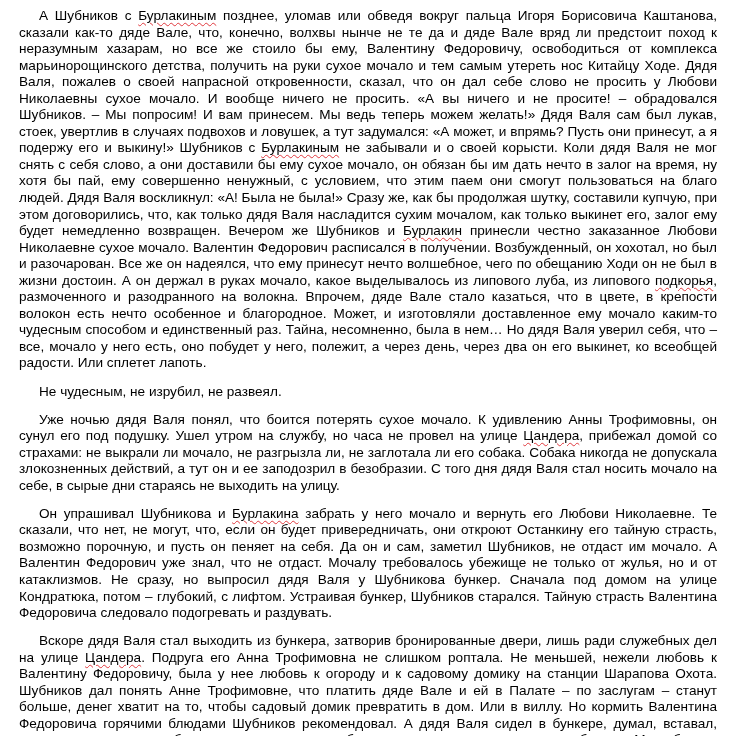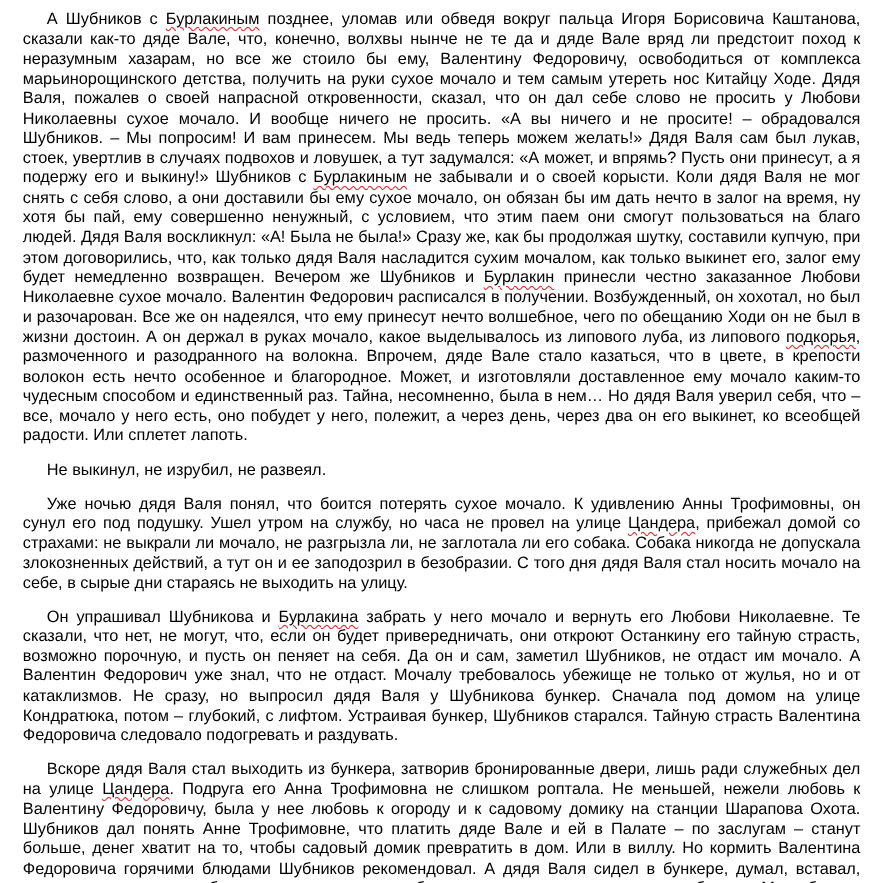--- a/index.html
+++ b/index.html
@@ -34,20 +34,20 @@
       text-underline-offset: 2px;
       margin-top: 44px;
     }
   </style>
 </head>
 <body>
 
 <div class="page">
   <p class="para"><span>А Шубников с </span><span class="spell">Бурлакиным</span><span> позднее, уломав или обведя вокруг пальца Игоря Борисовича Каштанова, сказали как-то дяде Вале, что, конечно, волхвы нынче не те да и дяде Вале вряд ли предстоит поход к неразумным хазарам, но все же стоило бы ему, Валентину Федоровичу, освободиться от комплекса марьинорощинского детства, получить на руки сухое мочало и тем самым утереть нос Китайцу Ходе. Дядя Валя, пожалев о своей напрасной откровенности, сказал, что он дал себе слово не просить у Любови Николаевны сухое мочало. И вообще ничего не просить. «А вы ничего и не просите! – обрадовался Шубников. – Мы попросим! И вам принесем. Мы ведь теперь можем желать!» Дядя Валя сам был лукав, стоек, увертлив в случаях подвохов и ловушек, а тут задумался: «А может, и впрямь? Пусть они принесут, а я подержу его и выкину!» Шубников с </span><span class="spell">Бурлакиным</span><span> не забывали и о своей корысти. Коли дядя Валя не мог снять с себя слово, а они доставили бы ему сухое мочало, он обязан бы им дать нечто в залог на время, ну хотя бы пай, ему совершенно ненужный, с условием, что этим паем они смогут пользоваться на благо людей. Дядя Валя воскликнул: «А! Была не была!» Сразу же, как бы продолжая шутку, составили купчую, при этом договорились, что, как только дядя Валя насладится сухим мочалом, как только выкинет его, залог ему будет немедленно возвращен. Вечером же Шубников и </span><span class="spell">Бурлакин</span><span> принесли честно заказанное Любови Николаевне сухое мочало. Валентин Федорович расписался в получении. Возбужденный, он хохотал, но был и разочарован. Все же он надеялся, что ему принесут нечто волшебное, чего по обещанию Ходи он не был в жизни достоин. А он держал в руках мочало, какое выделывалось из липового луба, из липового </span><span class="spell">подкорья</span><span>, размоченного и разодранного на волокна. Впрочем, дяде Вале стало казаться, что в цвете, в крепости волокон есть нечто особенное и благородное. Может, и изготовляли доставленное ему мочало каким-то чудесным способом и единственный раз. Тайна, несомненно, была в нем… Но дядя Валя уверил себя, что – все, мочало у него есть, оно побудет у него, полежит, а через день, через два он его выкинет, ко всеобщей радости. Или сплетет лапоть.</span></p>
 
-  <p class="para"><span>Не выкинул, не изрубил, не развеял.</span></p>
+  <p class="para"><span>Не чудесным, не изрубил, не развеял.</span></p>
 
   <p class="para"><span>Уже ночью дядя Валя понял, что боится потерять сухое мочало. К удивлению Анны Трофимовны, он сунул его под подушку. Ушел утром на службу, но часа не провел на улице </span><span class="spell">Цандера</span><span>, прибежал домой со страхами: не выкрали ли мочало, не разгрызла ли, не заглотала ли его собака. Собака никогда не допускала злокозненных действий, а тут он и ее заподозрил в безобразии. С того дня дядя Валя стал носить мочало на себе, в сырые дни стараясь не выходить на улицу.</span></p>
 
   <p class="para"><span>Он упрашивал Шубникова и </span><span class="spell">Бурлакина</span><span> забрать у него мочало и вернуть его Любови Николаевне. Те сказали, что нет, не могут, что, если он будет привередничать, они откроют Останкину его тайную страсть, возможно порочную, и пусть он пеняет на себя. Да он и сам, заметил Шубников, не отдаст им мочало. А Валентин Федорович уже знал, что не отдаст. Мочалу требовалось убежище не только от жулья, но и от катаклизмов. Не сразу, но выпросил дядя Валя у Шубникова бункер. Сначала под домом на улице Кондратюка, потом – глубокий, с лифтом. Устраивая бункер, Шубников старался. Тайную страсть Валентина Федоровича следовало подогревать и раздувать.</span></p>
 
   <p class="para"><span>Вскоре дядя Валя стал выходить из бункера, затворив бронированные двери, лишь ради служебных дел на улице </span><span class="spell">Цандера</span><span>. Подруга его Анна Трофимовна не слишком роптала. Не меньшей, нежели любовь к Валентину Федоровичу, была у нее любовь к огороду и к садовому домику на станции Шарапова Охота. Шубников дал понять Анне Трофимовне, что платить дяде Вале и ей в Палате – по заслугам – станут больше, денег хватит на то, чтобы садовый домик превратить в дом. Или в виллу. Но кормить Валентина Федоровича горячими блюдами Шубников рекомендовал. А дядя Валя сидел в бункере, думал, вставал, подходил к мочалу, теребил его пальцами, гладил, брал на руки, носил по помещению, баюкал. Мало было у него сухого мочала, мало! Шубников, дожидаясь, правда, просьб Валентина Федоровича, с охотой приносил в бункер охапки мочала. «Хорошо-то как у вас! – сказал он однажды. – Здесь бы еще устроить сауну!» «Нет! Никаких саун! – испугался Валентин Федорович. – Оно же будет мокрое!»</span></p>
 </div>
 
 </body></html>

